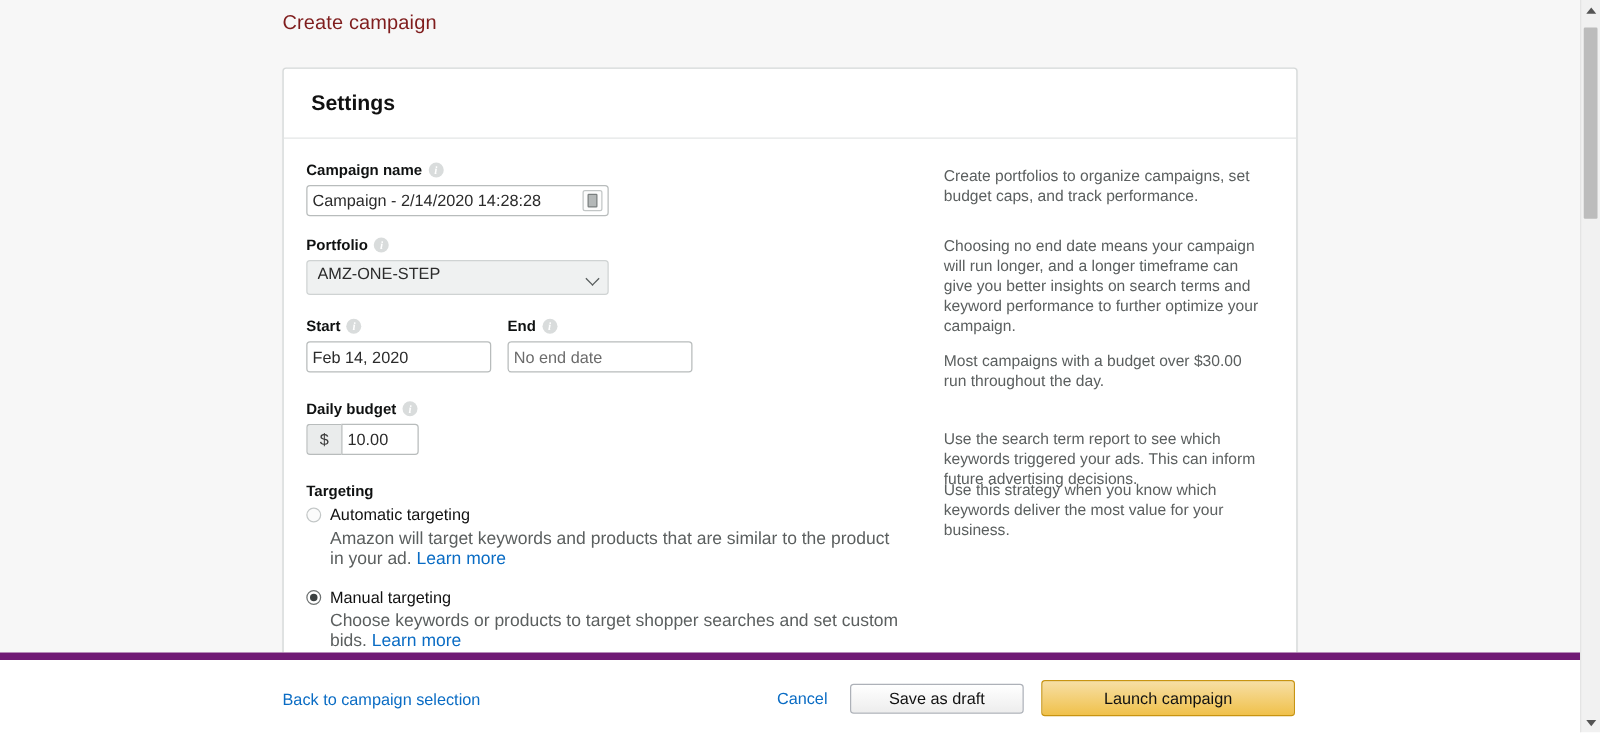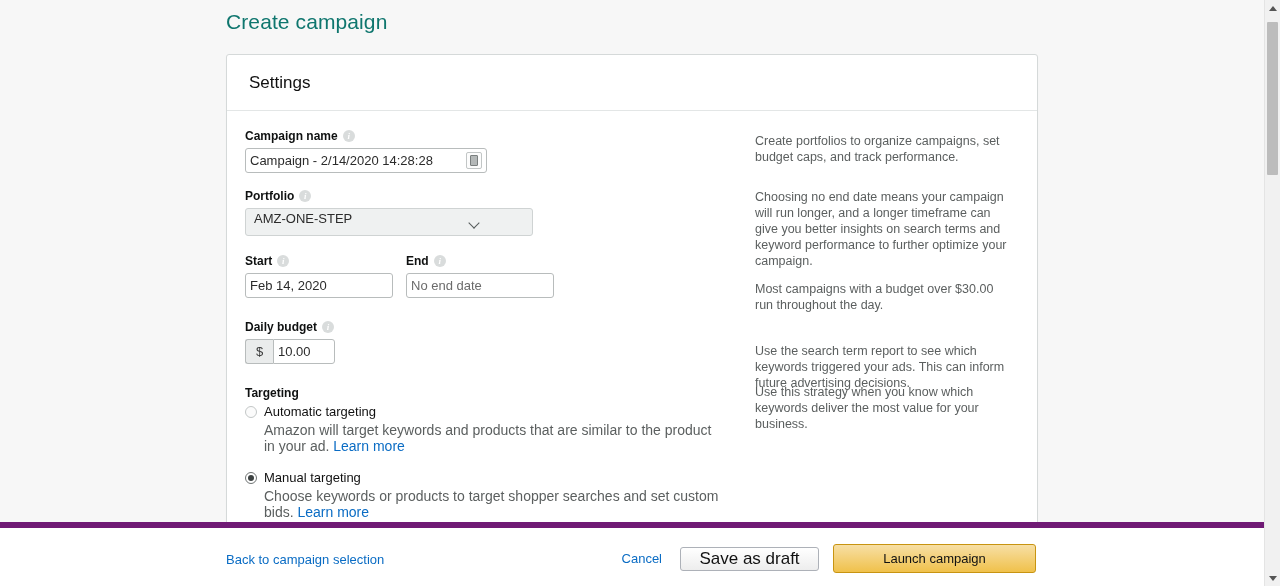--- a/index.html
+++ b/index.html
@@ -30,23 +30,23 @@
     width: 1264px;
     height: 522px;
     background: #f7f7f7;
     overflow: hidden;
   }
 
   .page-title {
     position: absolute;
     left: 226px;
     top: 10px;
-    font-size: 21px;
+    font-size: 16px;
     font-weight: 400;
-    color: #0f766e;
+    color: #7f1d1d;
     letter-spacing: .1px;
   }
 
   
   .card {
     position: absolute;
     left: 226px;
     top: 54px;
     width: 810px;
     background: #ffffff;
@@ -57,21 +57,21 @@
   .card-header {
     height: 56px;
     border-bottom: 1px solid #e3e6e6;
     display: flex;
     align-items: center;
     padding: 0 22px;
     box-sizing: border-box;
   }
   .card-header-title {
     font-size: 17px;
-    font-weight: 400;
+    font-weight: 700;
     color: #111111;
   }
   .card-body {
     display: flex;
     padding: 18px 0 24px 0;
   }
   .col-left {
     width: 528px;
     padding-left: 18px;
     box-sizing: border-box;
@@ -150,21 +150,21 @@
     background: #b4b8b8;
   }
 
   .select-box {
     position: relative;
     width: 242px;
     height: 28px;
     margin-bottom: 0;
   }
   .select-box select {
-    width: 288px;
+    width: 242px;
     height: 28px;
     border: 1px solid #cfd3d3;
     border-radius: 3px;
     background: #eff1f1;
     font-size: 13px;
     color: #2b2b2b;
     padding: 0 24px 8px 8px;
     box-sizing: border-box;
     appearance: none;
     -webkit-appearance: none;
@@ -305,21 +305,21 @@
     cursor: pointer;
     padding: 0 4px;
     font-family: "Liberation Sans", sans-serif;
   }
   .btn-draft {
     width: 139px;
     height: 24px;
     border: 1px solid #adb1b8;
     border-radius: 3px;
     background: linear-gradient(to bottom, #ffffff, #ededed);
-    font-size: 17px;
+    font-size: 13px;
     color: #111111;
     cursor: pointer;
     font-family: "Liberation Sans", sans-serif;
   }
   .btn-launch {
     width: 203px;
     height: 29px;
     border: 1px solid #c89411;
     border-radius: 3px;
     background: linear-gradient(to bottom, #f7dfa5, #f0c14b);

